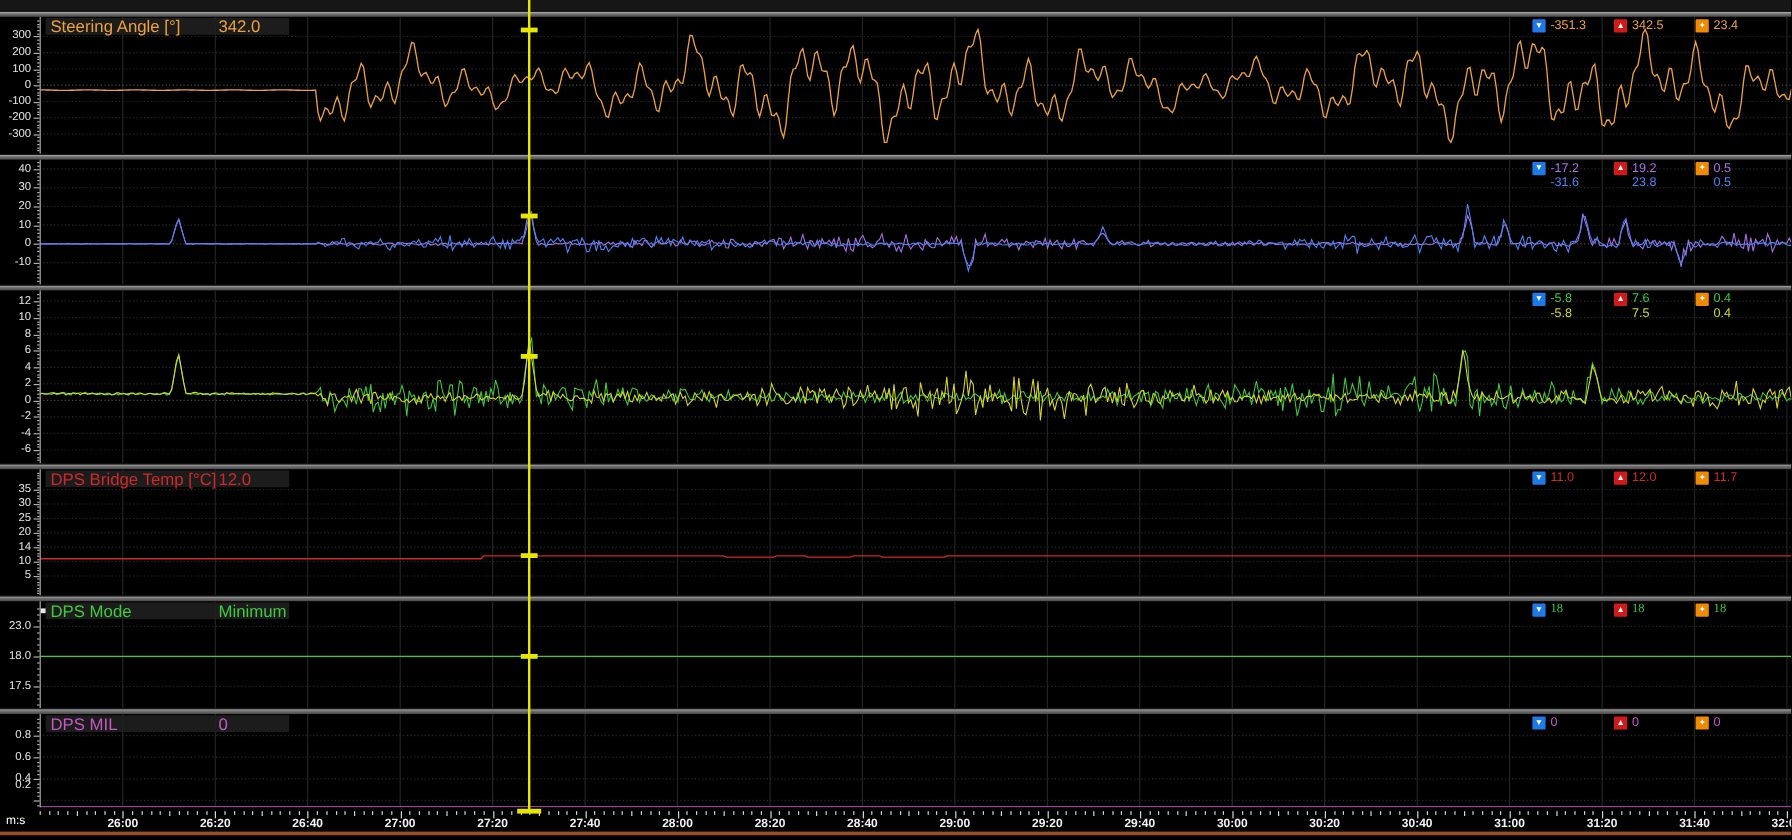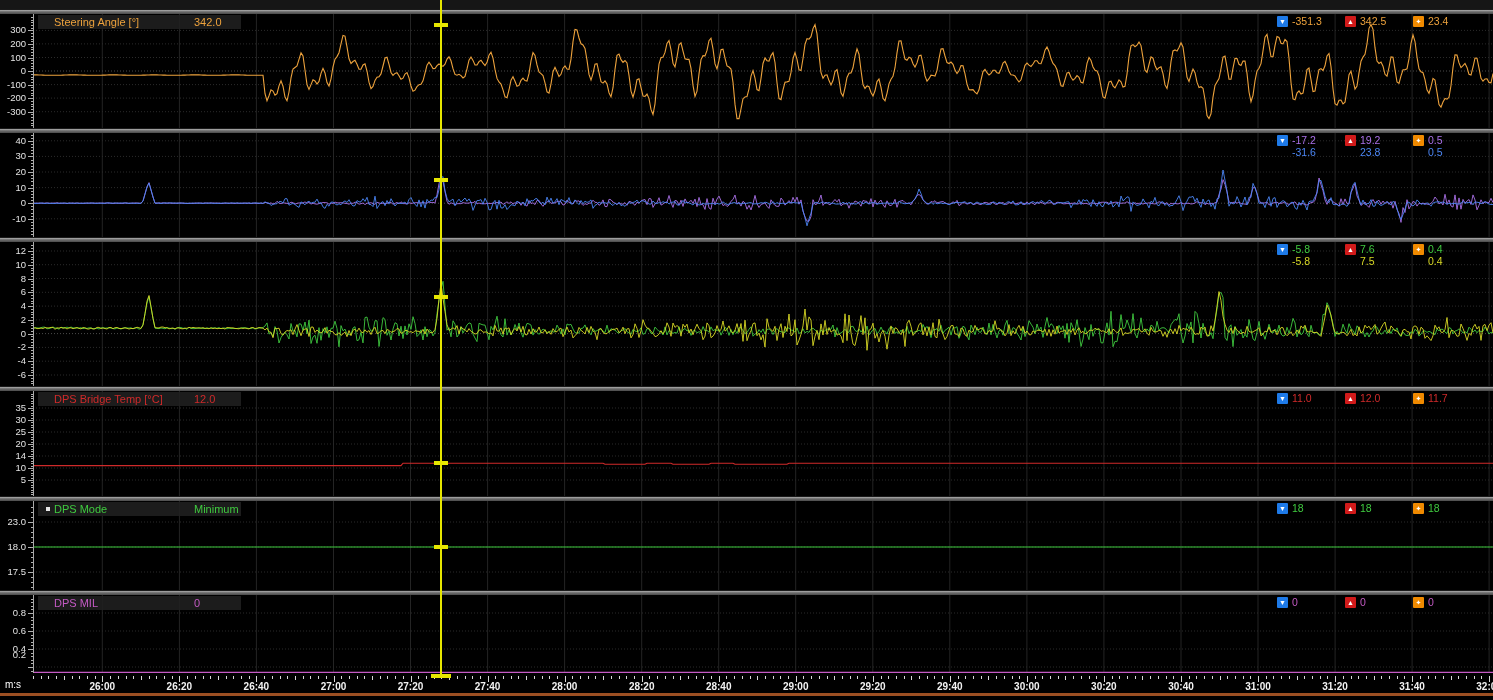--- a/index.html
+++ b/index.html
@@ -7,21 +7,21 @@
        font-family:"Liberation Sans","DejaVu Sans",sans-serif;-webkit-font-smoothing:none;}
   .topstrip{position:absolute;left:0;top:0;width:100%;height:9px;background:#161616;border-bottom:1px solid #050505;}
   .sep{position:absolute;left:0;width:100%;height:5px;
        background:linear-gradient(#b0b0b0,#6e6e6e 35%,#3a3a3a);border-top:1px solid #1a1a1a;}
   .panel{position:absolute;left:0;width:100%;background:#000;}
   .plot{position:absolute;left:33px;top:0;}
   .yaxis{position:absolute;left:0;top:0;width:33px;height:100%;border-right:1px solid #a8a8a8;}
   .ytick{position:absolute;right:0;background:#b0b0b0;height:1px;}
   .ylab{position:absolute;right:7px;height:10px;line-height:10px;font-size:9.5px;color:#e4e4e4;white-space:nowrap;}
   .hdr{position:absolute;left:38px;top:1px;width:199px;background:rgba(32,32,32,0.88);padding:1px 0 1px 4px;}
-  .hrow{position:relative;height:12px;line-height:12px;font-size:11px;white-space:nowrap;margin-left:12px;}
+  .hrow{position:relative;height:12px;line-height:12px;font-size:14px;white-space:nowrap;}
   .hrow .val{position:absolute;left:140px;top:0;}
   .bullet{position:absolute;left:-8px;top:4px;width:4px;height:4px;background:#e8e8e8;display:block;}
   .stats{position:absolute;left:1277px;top:1px;width:210px;}
   .srow{height:12px;line-height:12px;font-size:10.5px;white-space:nowrap;display:flex;}
   .scol{width:68px;display:flex;align-items:center;}
   .ic{width:11px;height:11px;margin-right:4px;border-radius:1px;font-style:normal;font-size:7px;line-height:11px;
       text-align:center;color:#fff;flex:0 0 11px;}
   .icmin{background:#1e7ae8;}
   .icmax{background:#d11a1a;}
   .icavg{background:#f08a00;color:#fff;}
@@ -528,21 +528,21 @@
         <div class="ytick" style="top:11.0px;width:2px"></div>
         <div class="ytick" style="top:6.0px;width:2px"></div>
         <div class="ylab" style="top:16.0px">23.0</div>
         <div class="ylab" style="top:41.0px">18.0</div>
         <div class="ylab" style="top:66.0px">17.5</div>
       </div>
     <div class="hdr" id="hdr4">
       <div class="hrow" style="color: rgb(63, 202, 63);"><i class="bullet"></i><span>DPS Mode</span><span class="val">Minimum</span></div>
     </div>
     <div class="stats" id="st4">
-      <div class="srow" style="color: rgb(63, 202, 63);">
+      <div class="srow" style="color: rgb(63, 202, 63); font-family: Liberation Serif, serif;">
         <span class="scol">
             <i class="ic icmin">▼</i>
             <span>18</span>
           </span>
         <span class="scol">
             <i class="ic icmax">▲</i>
             <span>18</span>
           </span>
         <span class="scol">
             <i class="ic icavg">✦</i>

